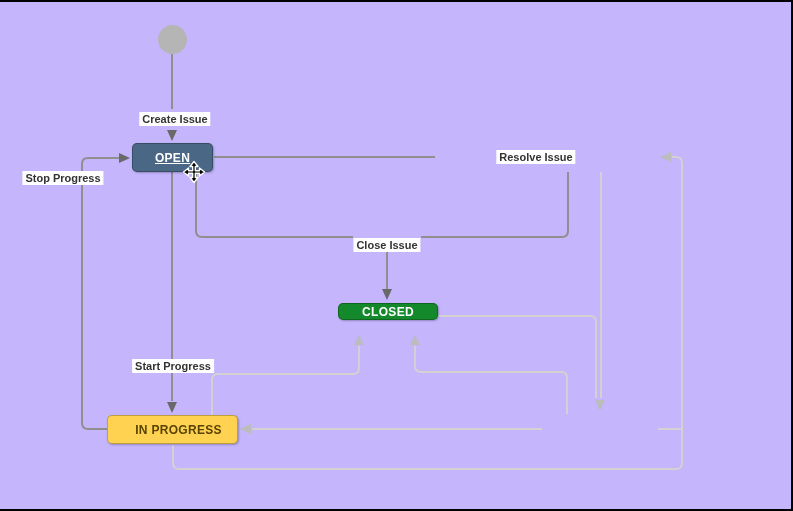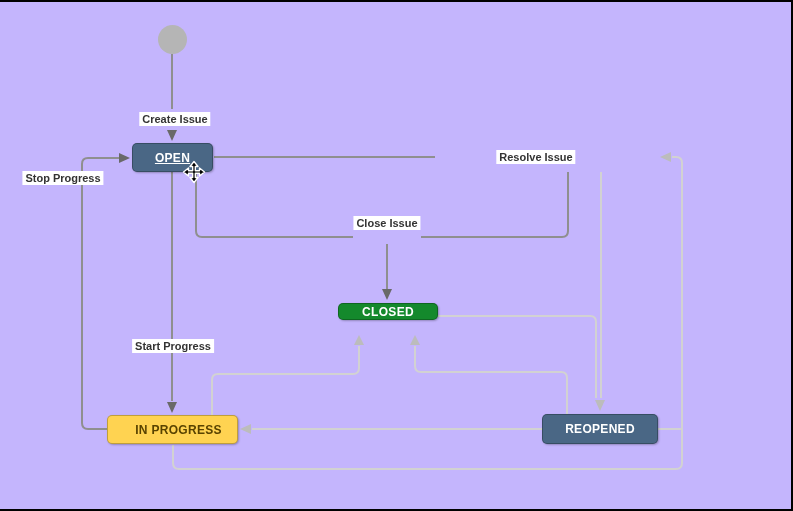--- a/index.html
+++ b/index.html
@@ -35,22 +35,22 @@
     position:absolute;
     transform:translate(-50%,-50%);
     font-size:11px;font-weight:bold;
     background:#ffffff;
     padding:1px 3px;
     white-space:nowrap;
     cursor:pointer;
   }
   #label-create-issue{left:175px;top:117px;}
   #label-resolve-issue{left:490px;top:155px;margin-left:46px;}
-  #label-close-issue{left:387px;top:221px;}
-  #label-start-progress{left:173px;top:344px;}
+  #label-close-issue{left:387px;top:243px;}
+  #label-start-progress{left:173px;top:364px;}
   #label-stop-progress{left:63px;top:176px;}
   #start-node{
     position:absolute;left:158px;top:23px;width:29px;height:29px;
     border-radius:50%;cursor:move;
   }
   #move-cursor{position:absolute;left:182px;top:158px;width:24px;height:24px;pointer-events:none;}
 </style>
 </head>
 <body>
 
@@ -92,19 +92,18 @@
 
   <div class="edge-label" id="label-create-issue" style="color: rgb(51, 51, 51);">Create Issue</div>
   <div class="edge-label" id="label-resolve-issue" style="color: rgb(51, 51, 51);">Resolve Issue</div>
   <div class="edge-label" id="label-close-issue" style="color: rgb(51, 51, 51);">Close Issue</div>
   <div class="edge-label" id="label-start-progress" style="color: rgb(51, 51, 51);">Start Progress</div>
   <div class="edge-label" id="label-stop-progress" style="color: rgb(51, 51, 51);">Stop Progress</div>
 
   <div class="state" id="state-open" style="background-color: rgb(74, 103, 133); color: rgb(255, 255, 255); text-decoration: underline;">OPEN</div>
   <div class="state" id="state-closed" style="background-color: rgb(20, 137, 44); color: rgb(255, 255, 255);">CLOSED</div>
   <div class="state" id="state-inprogress" style="background-color: rgb(255, 211, 81); color: rgb(89, 67, 0);">IN PROGRESS</div>
-  <div class="state" id="state-reopened" style="background-color: rgb(74, 103, 133); color: rgb(255, 255, 255);">REOPENED</div>
 
   <svg id="move-cursor" viewBox="0 0 24 24">
     <path d="M12 1.5 L16 6.5 H13.3 V10.7 H17.5 V8 L22.5 12 L17.5 16 V13.3 H13.3 V17.5 H16 L12 22.5 L8 17.5 H10.7 V13.3 H6.5 V16 L1.5 12 L6.5 8 V10.7 H10.7 V6.5 H8 Z" fill="#000000" stroke="#ffffff" stroke-width="1.4" stroke-linejoin="round"></path>
   </svg>
 
 </div>
 
 </body></html>

